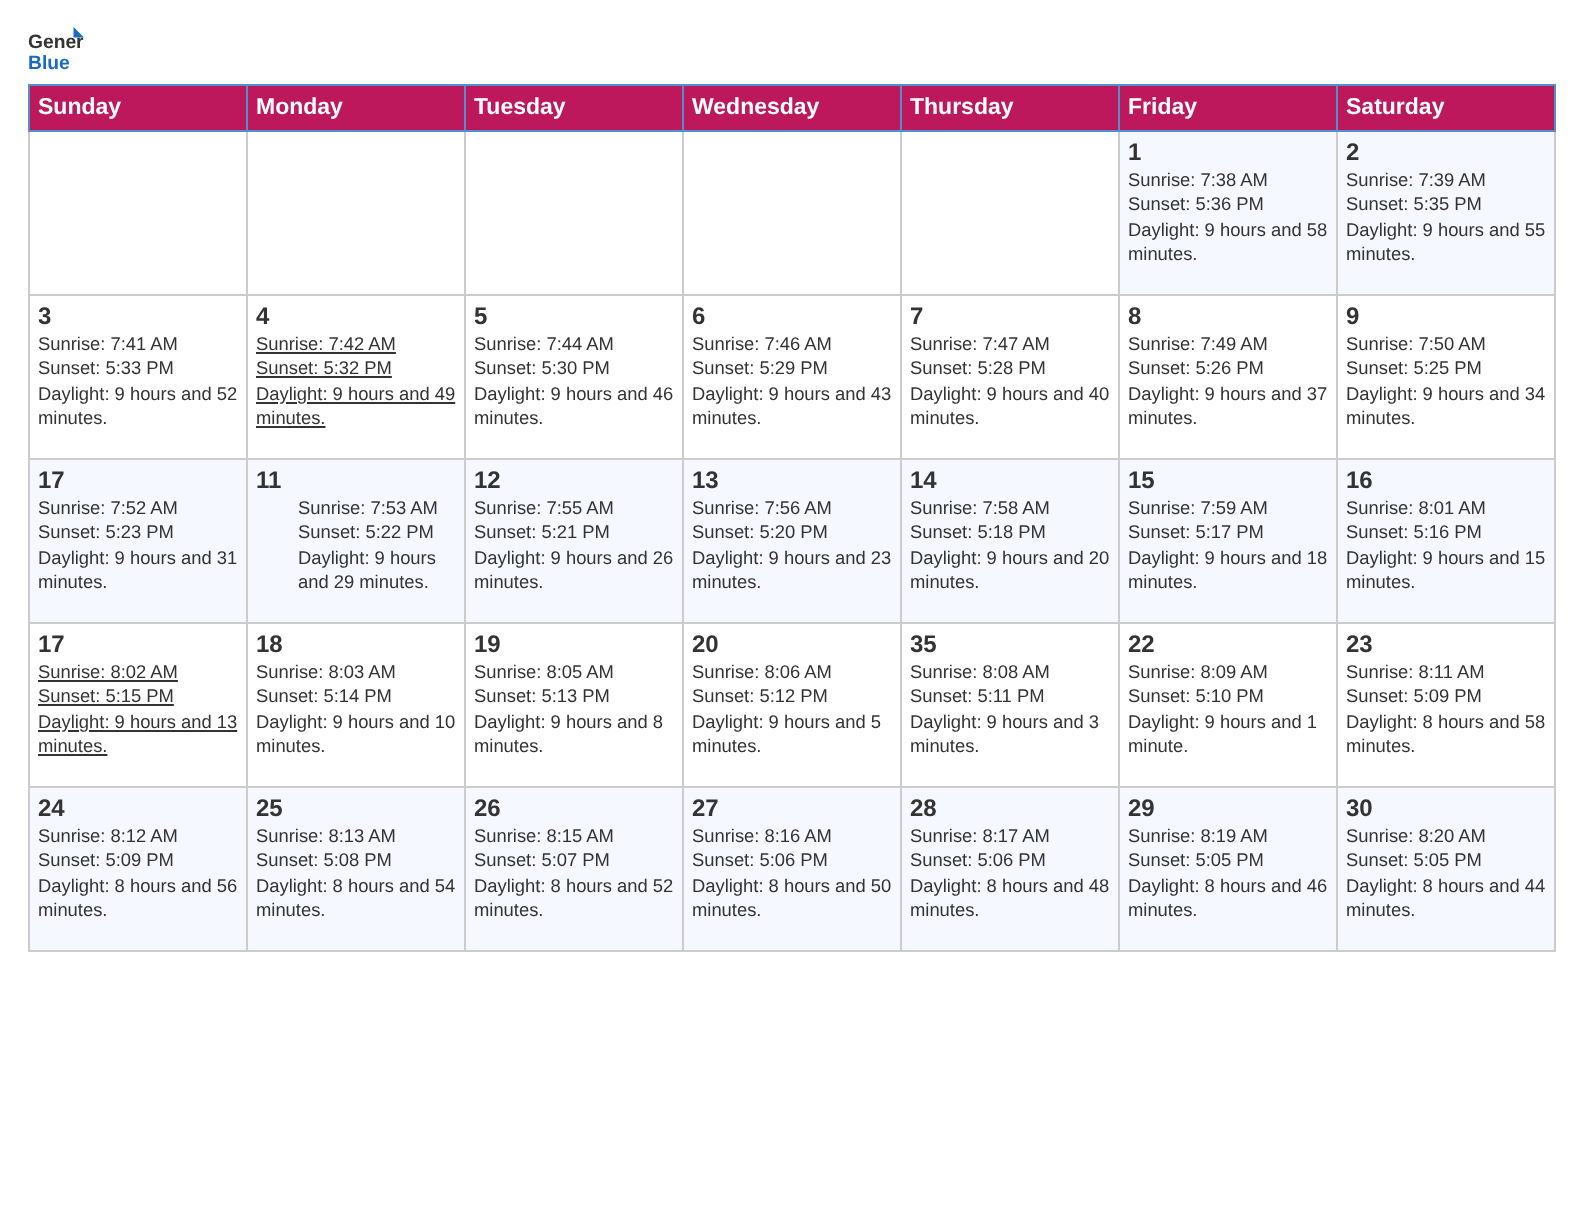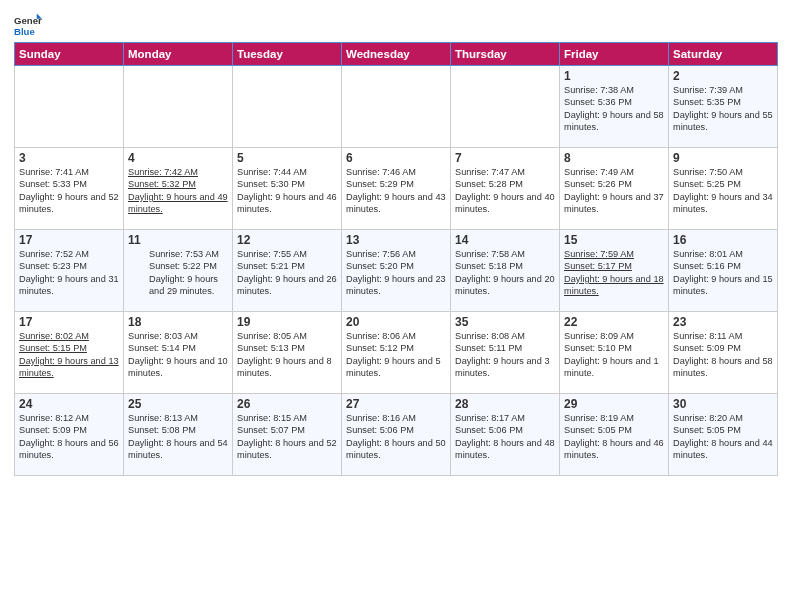--- a/index.html
+++ b/index.html
@@ -207,21 +207,21 @@
 Daylight: 9 hours and 23 minutes.</div>
           </td>
           <td>
             <span class="day-num">14</span>
             <div class="cell-text" style="white-space: pre-line;">Sunrise: 7:58 AM
 Sunset: 5:18 PM
 Daylight: 9 hours and 20 minutes.</div>
           </td>
           <td>
             <span class="day-num">15</span>
-            <div class="cell-text" style="white-space: pre-line; text-decoration: underline;">Sunrise: 7:59 AM
+            <div class="cell-text" style="white-space: pre-line;">Sunrise: 7:59 AM
 Sunset: 5:17 PM
 Daylight: 9 hours and 18 minutes.</div>
           </td>
           <td>
             <span class="day-num">16</span>
             <div class="cell-text" style="white-space: pre-line;">Sunrise: 8:01 AM
 Sunset: 5:16 PM
 Daylight: 9 hours and 15 minutes.</div>
           </td>
         </tr>

